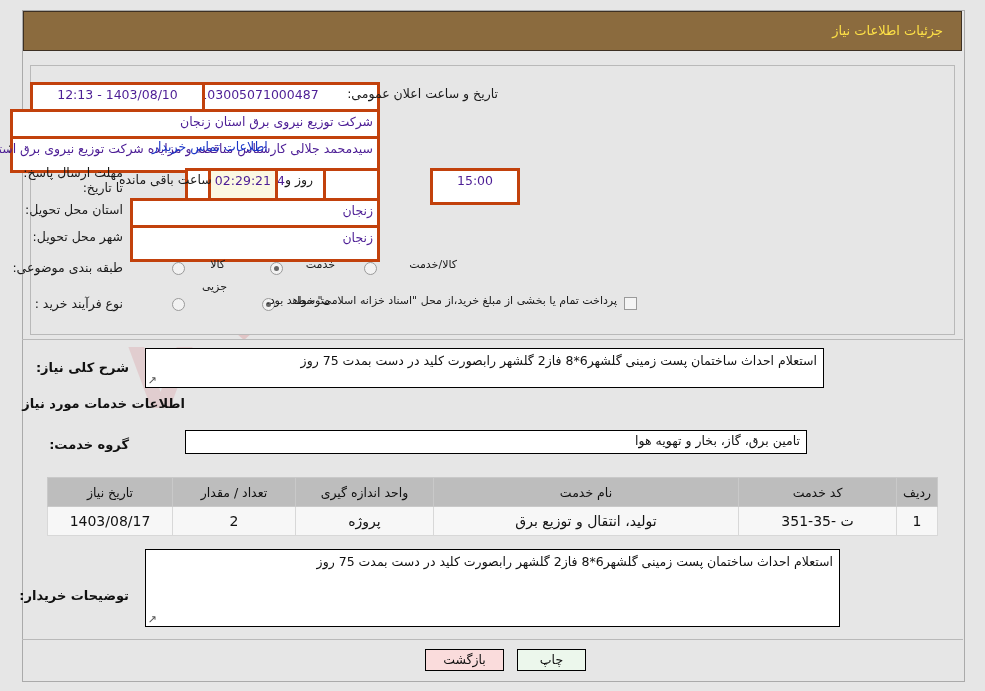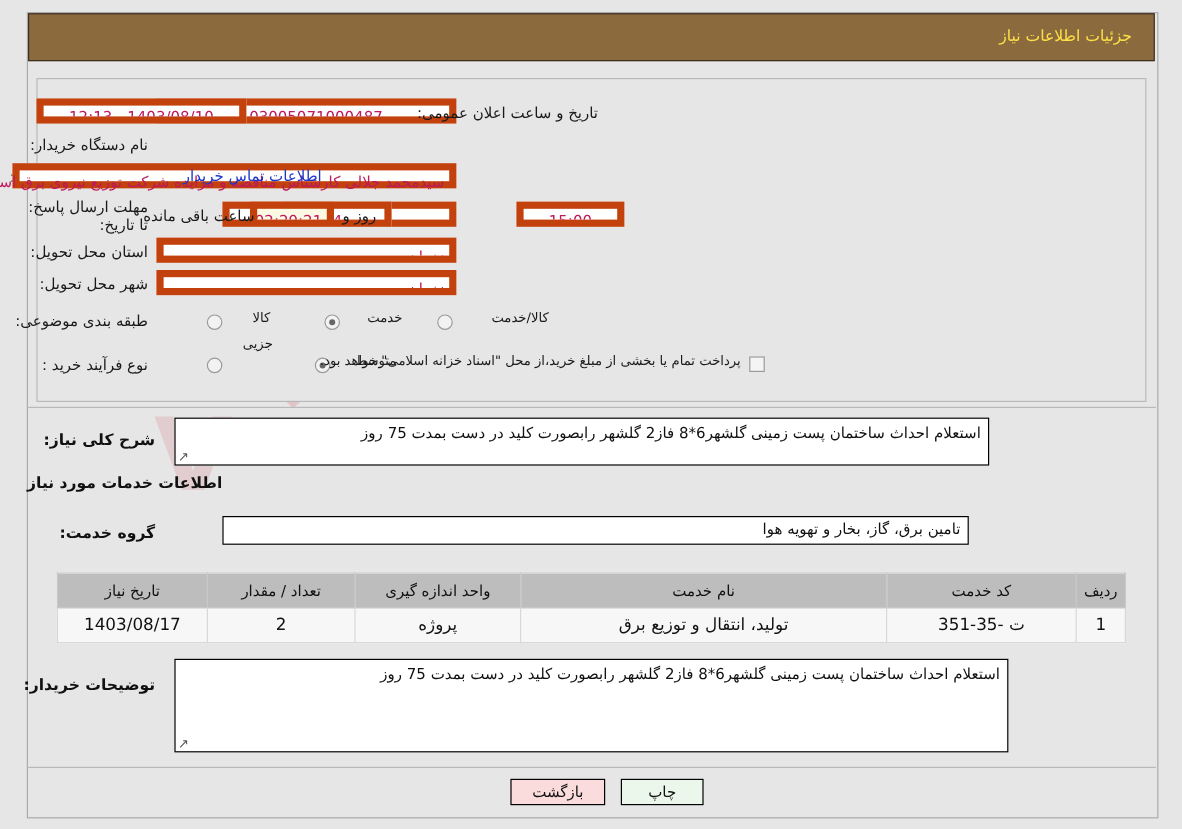--- a/index.html
+++ b/index.html
@@ -111,26 +111,26 @@
     color: #1a1a1a;
     text-align: right;
     line-height: 16px;
     white-space: nowrap;
     z-index: 4;
   }
   .lbl.wrap { white-space: normal; }
 
   .fld {
     position: absolute;
-    border: 6px solid #c2410c;
+    border: 3px solid #c2410c;
     background: #ffffff;
     box-sizing: border-box;
-    height: 21px;
-    font-size: 12.5px;
-    color: #be185d;
+    height: 37px;
+    font-size: 12.5px;
+    color: #4c1d95;
     line-height: 19px;
     padding: 0 4px;
     overflow: hidden;
     white-space: nowrap;
     z-index: 4;
   }
   .fld.center { text-align: center; }
   .fld.right  { text-align: right; }
   .fld.cream  { background: #fbf8e3; }
 
@@ -290,20 +290,21 @@
 
   <div class="panel" id="panel-main"></div>
 
   <div class="lbl" style="right:862px; top:86px;">شماره نیاز:</div>
   <div class="fld center" style="right:605px; top:82px; width:250px;">1103005071000487</div>
 
   <div class="lbl" style="right:487px; top:86px;">تاریخ و ساعت اعلان عمومی:</div>
   <div class="fld center" style="right:780px; top:82px; width:175px; left:103px;">1403/08/10 - 12:13</div>
 
   <div class="lbl" style="right:862px; top:113px;">نام دستگاه خریدار:</div>
+  <div class="fld right" style="right:605px; top:109px; width:370px;">شرکت توزیع نیروی برق استان زنجان</div>
 
   <div class="lbl" style="right:862px; top:140px;">ایجاد کننده درخواست:</div>
   <div class="fld right overflow-left" style="right:605px; top:136px; width:370px;">
     <span style="position:absolute; right:4px; top:0; white-space:nowrap;">سیدمحمد جلالی کارشناس مناقصه و مزایده شرکت توزیع نیروی برق استان زنجا</span>
   </div>
   <div class="link" style="left:152px; top:139px;">اطلاعات تماس خریدار</div>
 
   <div class="lbl wrap" style="right:862px; top:165px; width:110px; line-height:15px;">مهلت ارسال پاسخ: تا تاریخ:</div>
   <div class="fld center" style="right:605px; top:168px; width:195px;">1403/08/14</div>
   <div class="lbl" style="right:505px; top:172px;">ساعت</div>
@@ -364,21 +365,21 @@
         <td>1</td>
         <td>ت -35-351</td>
         <td>تولید، انتقال و توزیع برق</td>
         <td>پروژه</td>
         <td>2</td>
         <td>1403/08/17</td>
       </tr>
     </tbody>
   </table>
 
-  <div class="section-h" style="right:856px; top:564px;text-align:center;">توضیحات خریدار:</div>
+  <div class="section-h" style="right:856px; top:588px;text-align:center;">توضیحات خریدار:</div>
   <div class="tarea" style="right:145px; top:549px; width:695px; height:78px; text-align:right;">
     <span>استعلام احداث ساختمان پست زمینی گلشهر6*8 فاز2 گلشهر رابصورت کلید در دست بمدت  75 روز</span>
     <span class="resize-grip"></span>
   </div>
 
   <div class="divider" style="left:22px; top:639px; width:941px;"></div>
 
   <div class="btn" id="btn-print">چاپ</div>
   <div class="btn" id="btn-back">بازگشت</div>
 

